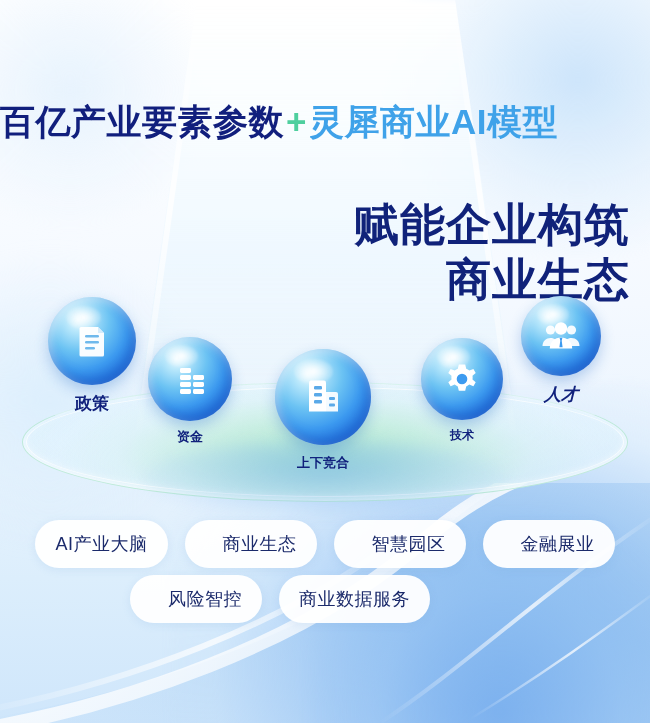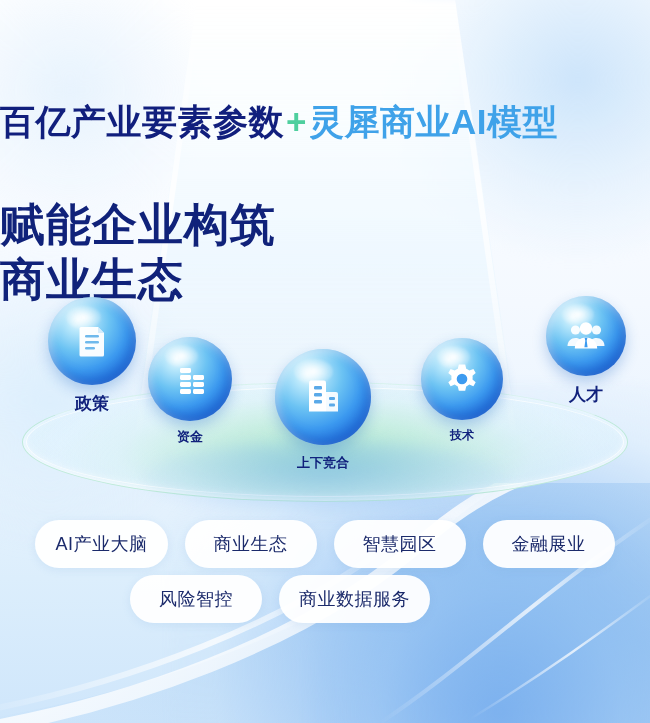--- a/index.html
+++ b/index.html
@@ -66,21 +66,21 @@
   .title-row{
     position:absolute;left:0;top:104px;width:532px;
     text-align:left;white-space:nowrap;
     font-size:35px;font-weight:bold;letter-spacing:.5px;line-height:1;
   }
   .t-dark{color:#111f7d;}
   .t-plus{color:#4ecf9e;font-weight:bold;padding:0 2px;}
   .t-blue{color:#3fa2e9;}
 
   .headline{
-    position:absolute;left:0;top:198px;width:630px;text-align:left;
+    position:absolute;left:0;top:198px;width:630px;text-align:right;
     color:#10227a;font-size:45px;font-weight:bold;line-height:1.22;
     letter-spacing:1px;
   }
   .headline .l2{display:block;}
 
   
   .platform-wrap{position:absolute;left:22px;top:382px;width:606px;height:120px;}
   .platform{
     position:absolute;inset:0;border-radius:50%;
     background:
@@ -136,33 +136,33 @@
   #node-fund .lab{font-size:13px;}
 
   #node-center{left:275px;top:349px;width:96px;}
   #node-center .ball{width:96px;height:96px;}
   #node-center .lab{font-size:13px;margin-top:9px;}
 
   #node-tech{left:421px;top:338px;width:82px;}
   #node-tech .ball{width:82px;height:82px;}
   #node-tech .lab{font-size:12px;}
 
-  #node-talent{left:546px;top:296px;width:80px;}
+  #node-talent{left:521px;top:296px;width:80px;font-style:italic;}
   #node-talent .ball{width:80px;height:80px;}
   #node-talent .lab{font-size:17px;}
   .pill-row{display:flex;justify-content:center;gap:17px;}
   #pill-row-1{position:absolute;left:0;top:520px;width:650px;}
   #pill-row-2{position:absolute;left:0;top:575px;width:560px;}
   .pill{
     background:rgba(255,255,255,.95);
     color:#1b2a6b;
     font-size:18px;
     border-radius:24px;
     padding:12px 20px;
-    min-width:92px;text-align:center;white-space:nowrap;
+    min-width:92px;text-align:right;white-space:nowrap;
     box-shadow:0 2px 8px rgba(120,165,220,.16);
     letter-spacing:.5px;
   }
 </style>
 </head>
 <body>
 
 <div class="stage">
 
   <div class="bg-base"></div>

